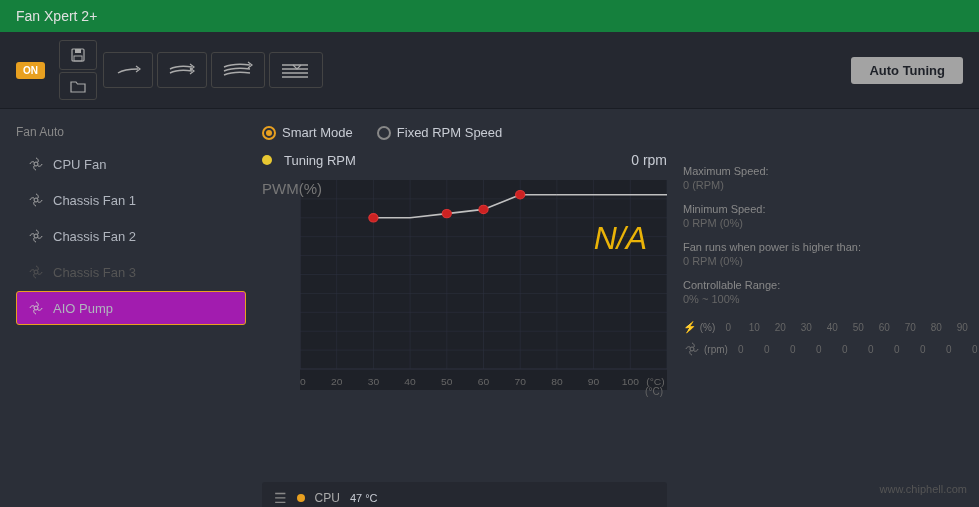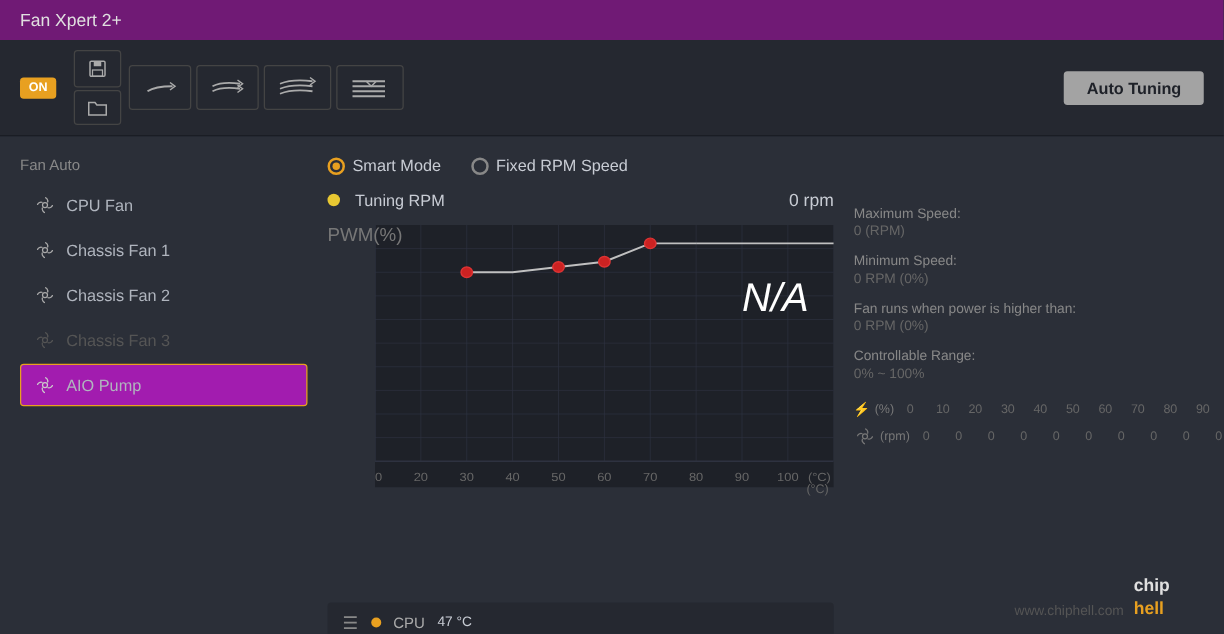--- a/index.html
+++ b/index.html
@@ -8,21 +8,21 @@
       height: 507px;
       background: #2b2f38;
       font-family: 'Segoe UI', Arial, sans-serif;
       color: #c8ccd4;
       overflow: hidden;
       position: relative;
     }
 
     
     .title-bar {
-      background: #701a75;
+      background: #15803d;
       padding: 8px 16px;
       display: flex;
       align-items: center;
     }
     .title-bar-text {
       font-size: 14px;
       color: #e0e0e0;
       font-weight: 500;
     }
 
@@ -190,21 +190,21 @@
     
     .chart-container {
       position: relative;
       flex: 1;
     }
     .na-overlay {
       position: absolute;
       right: 20px;
       top: 40px;
       font-size: 32px;
-      color: #ffffff;
+      color: #eab308;
       font-style: italic;
     }
 
     
     .temp-row {
       display: flex;
       align-items: center;
       gap: 10px;
       padding: 8px 12px;
       background: #252830;
@@ -599,20 +599,13 @@
         </div>
       </div>
     </div>
   </div>
 
 </div>
 
 <div class="watermark">
   <span class="watermark-text">www.chiphell.com</span>
 
-  <div class="logo-area">
-    <svg width="60" height="40" viewBox="0 0 60 40" fill="none">
-
-      <text x="0" y="18" font-size="14" font-weight="900" fill="#e0e0e0" font-family="Arial Black, sans-serif">chip</text>
-      <text x="0" y="36" font-size="14" font-weight="900" fill="#e8a020" font-family="Arial Black, sans-serif">hell</text>
-    </svg>
-  </div>
 </div>
 
 </body></html>

